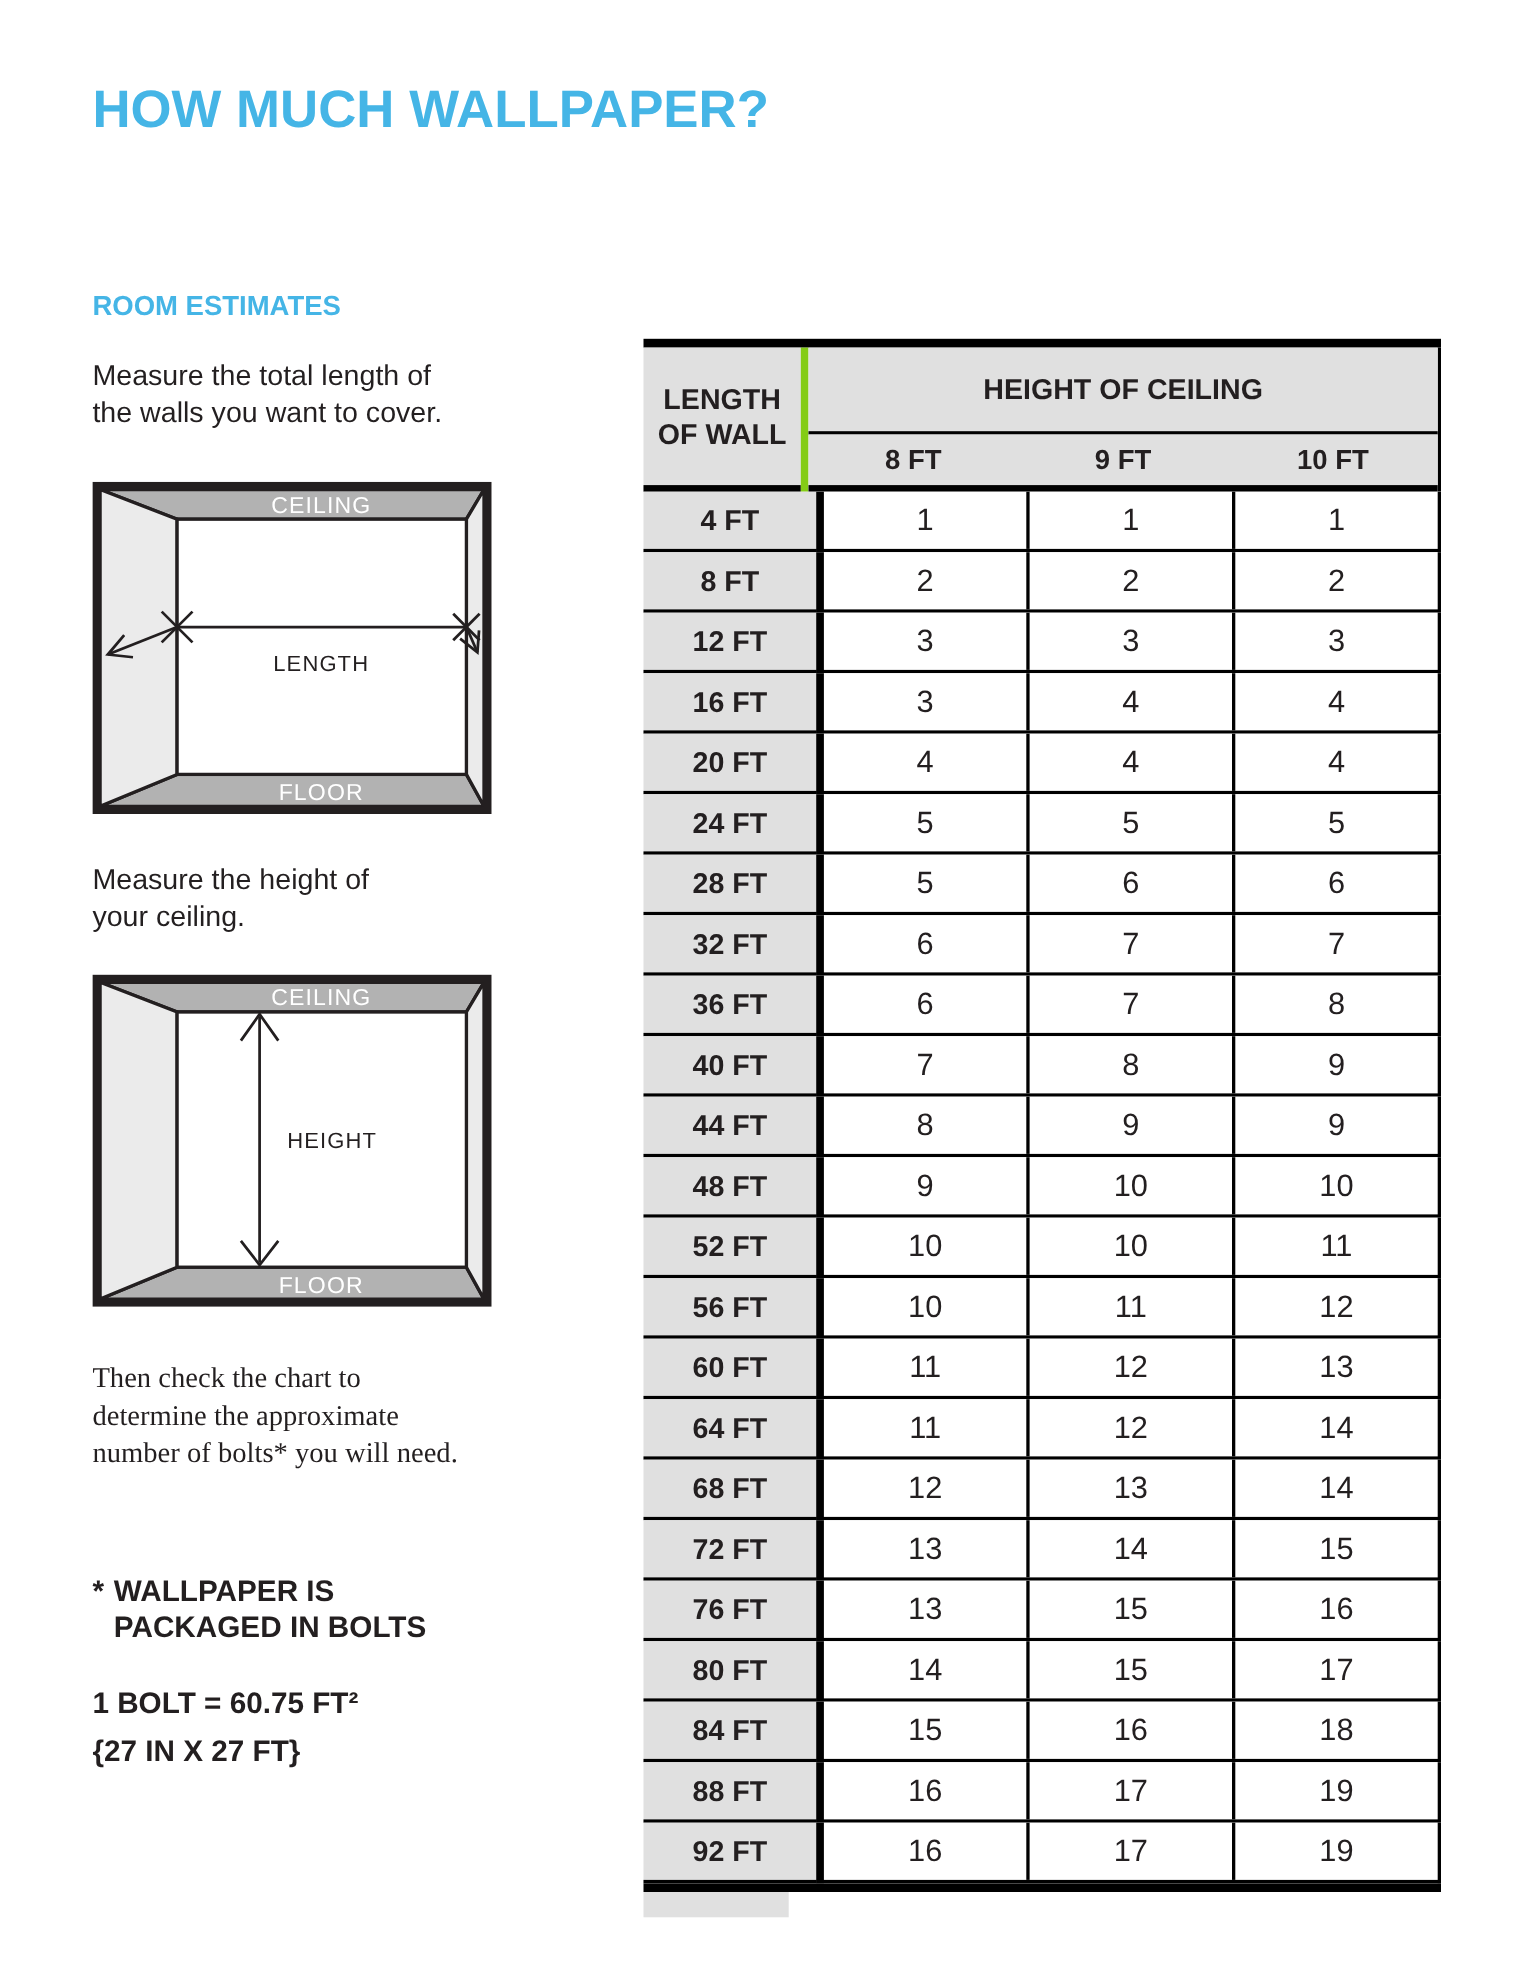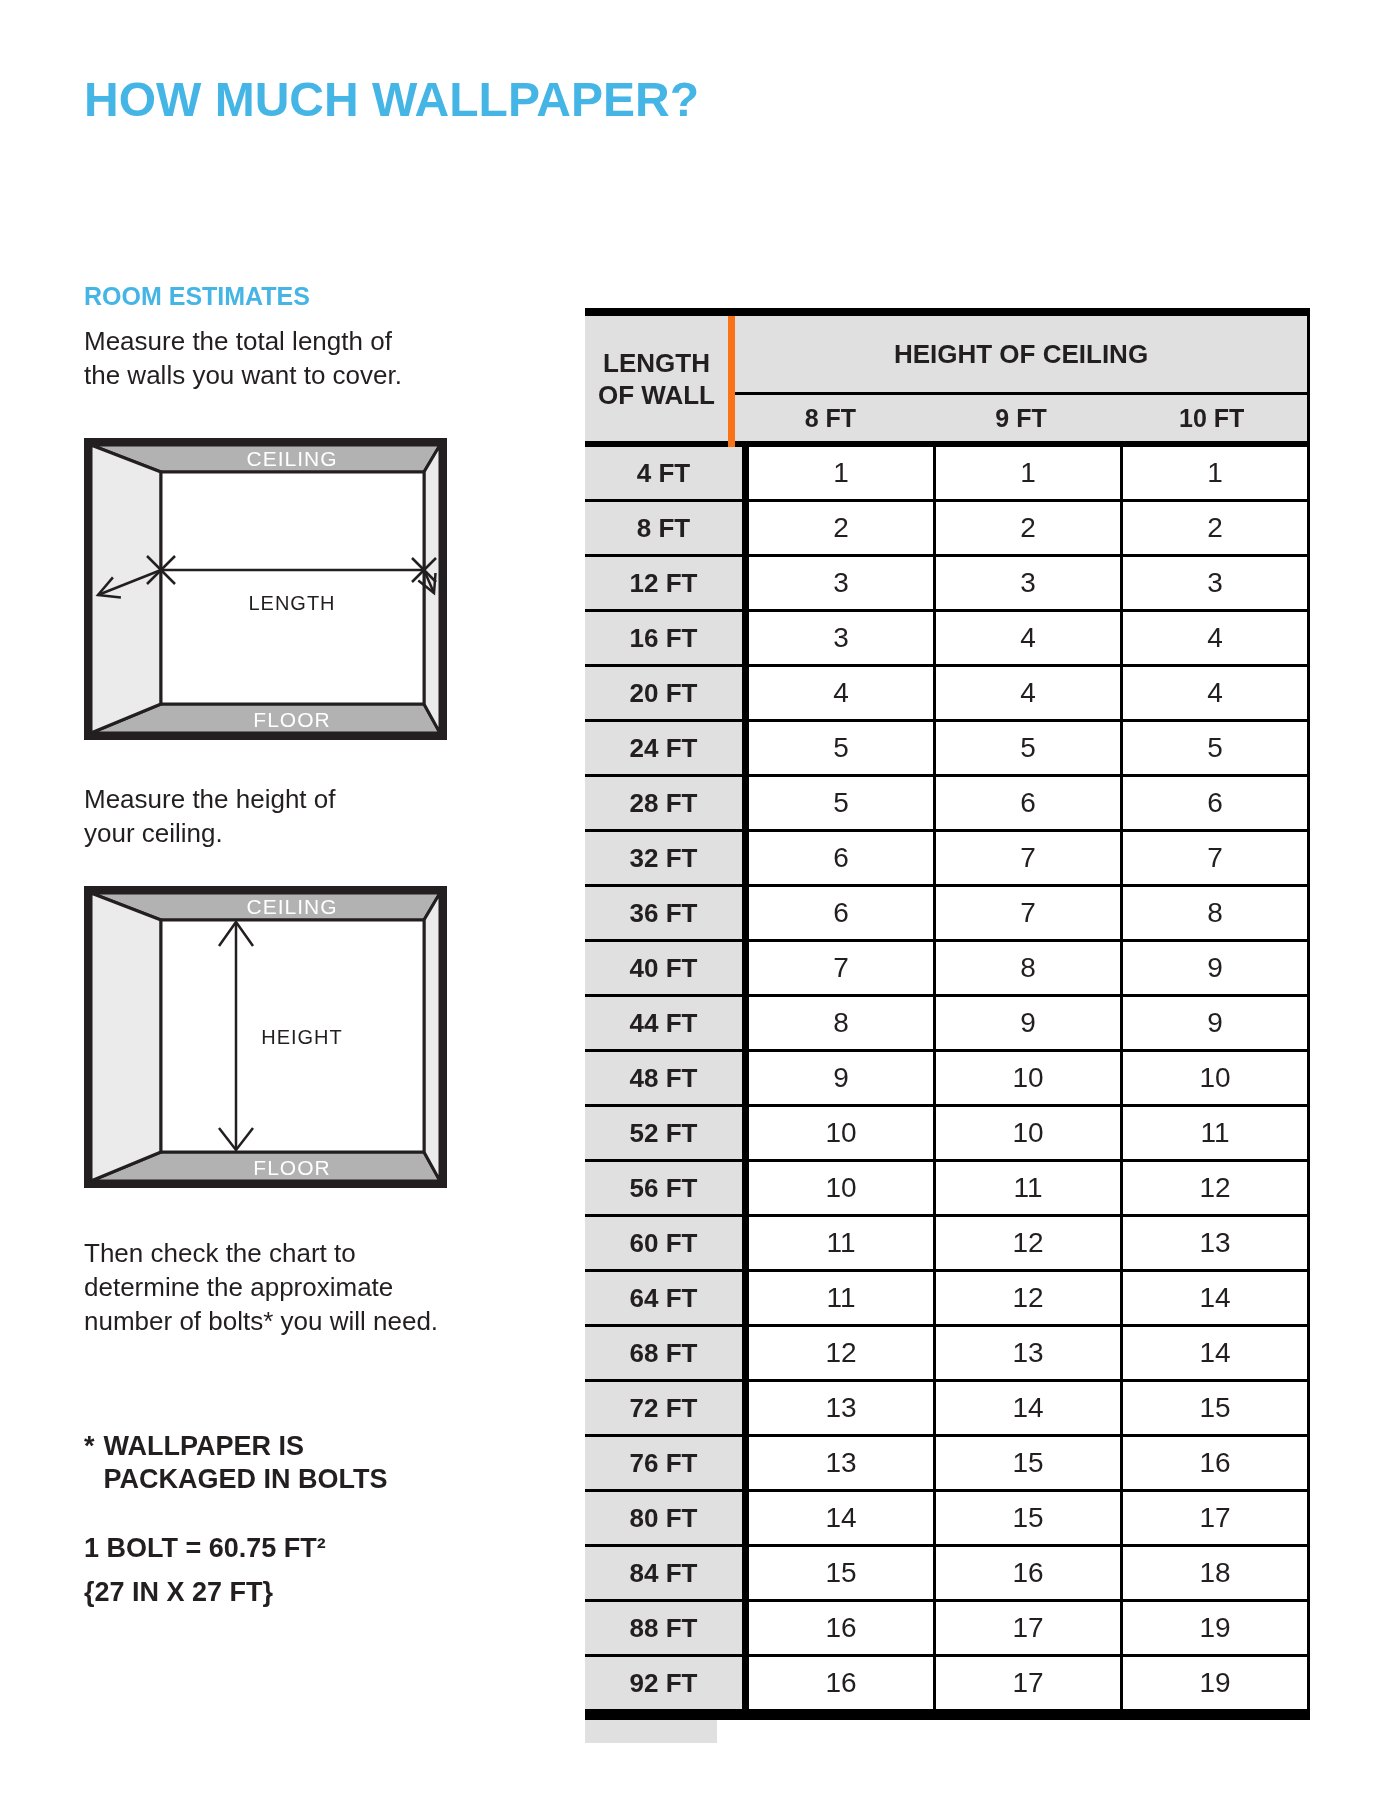--- a/index.html
+++ b/index.html
@@ -9,31 +9,31 @@
     font-family:"Liberation Sans","DejaVu Sans",sans-serif;
     color:var(--ink,#231f20); overflow:hidden;
   }
 
   .title {
     position:absolute; left:84px; top:72px;
     font-size:48px; font-weight:bold; color:var(--accent,#45b5e6);
   }
 
   .sec-head {
-    position:absolute; left:84px; top:282px;
+    position:absolute; left:84px; top:264px;
     font-size:25px; font-weight:bold; color:var(--accent,#45b5e6);
   }
 
   .para {
     position:absolute; left:84px; width:400px;
     font-size:26px; line-height:34px; white-space:pre-line;
   }
   #para1 { top:324px; }
   #para2 { top:782px; }
-  #para3 { top:1236px; }
+  #para3 { top:1236px;font-family:Liberation Serif, serif; }
 
   svg.diagram { position:absolute; left:84px; display:block; }
   #diagram1 { top:438px; }
   #diagram2 { top:886px; }
 
   .footnote {
     position:absolute; left:84px; top:1430px;
     font-size:27px; font-weight:bold; line-height:33px; display:flex;
   }
   .footnote .star { margin-right:9px; }
@@ -53,21 +53,21 @@
   .bolts-table { position:absolute; left:585px; top:308px; width:725px; }
   .t-bar { height:8px; background:#000; }
 
   .t-head { display:flex; height:131px; }
   .corner {
     width:143px; height:131px; background:var(--cell-gray,#e0e0e0);
     border-bottom:6px solid #000;
     display:flex; align-items:center; justify-content:center; text-align:center;
     font-weight:bold; font-size:26px; line-height:32px; white-space:pre-line;
   }
-  .head-right { width:582px; border-left:7px solid #f97316; border-right:3px solid #000; }
+  .head-right { width:582px; border-left:7px solid #84cc16; border-right:3px solid #000; }
   .group {
     height:79px; background:var(--cell-gray,#e0e0e0); border-bottom:3px solid #000;
     display:flex; align-items:center; justify-content:center;
     font-weight:bold; font-size:26px;
   }
   .subrow { height:52px; background:var(--cell-gray,#e0e0e0); border-bottom:6px solid #000; display:flex; }
   .subrow span {
     flex:1; display:flex; align-items:center; justify-content:center;
     font-weight:bold; font-size:25px;
   }

